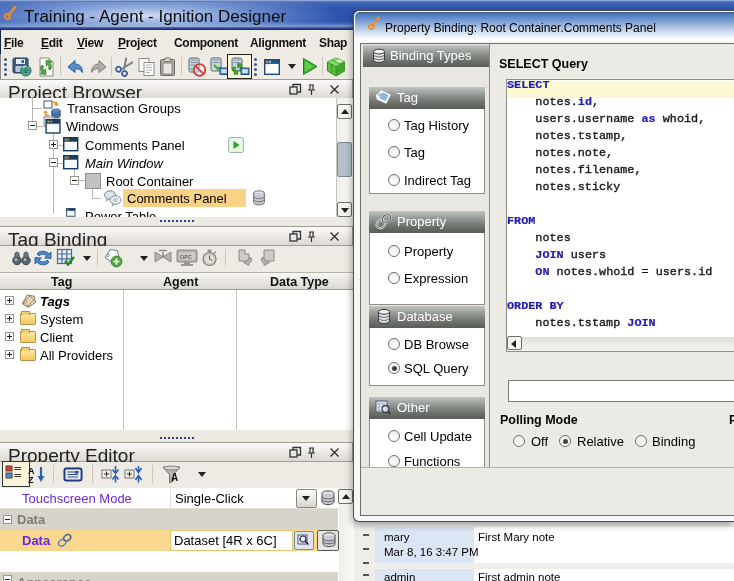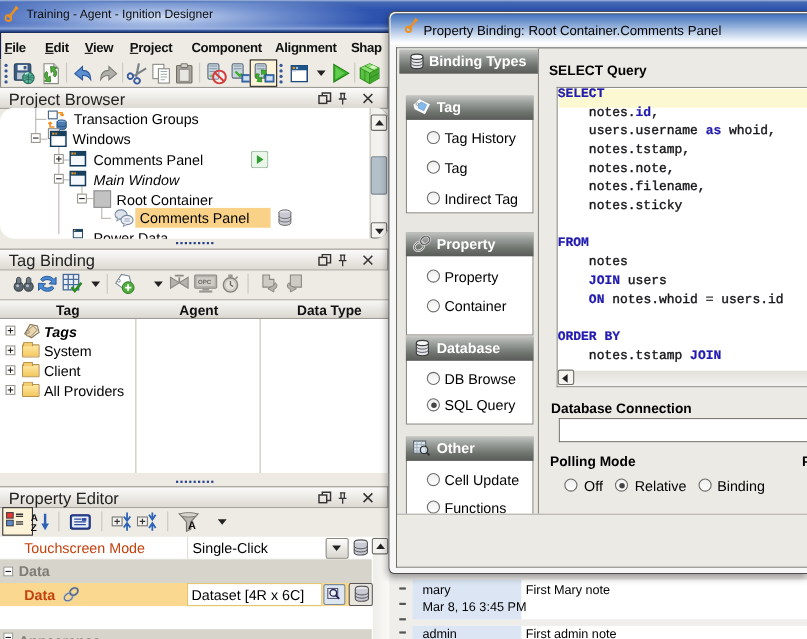--- a/index.html
+++ b/index.html
@@ -7,37 +7,37 @@
 body { font-family:"Liberation Sans", sans-serif; font-size:13px; background:#eceae3; position:relative; }
 .abs { position:absolute; }
 
 
 #titlebar { left:0; top:0; width:734px; height:30px;
   background:linear-gradient(to bottom,#a3b8e0 0px,#4569b4 2px,#2d53af 9px,#2b51ad 21px,#486cb9 24px,#7d98d2 26px,#34549c 28px,#17224d 30px);
 }
 #titleglow { left:0px; top:2px; width:360px; height:25px;
   background:radial-gradient(ellipse 55% 95% at 40% 55%, rgba(215,228,248,0.95), rgba(165,190,232,0.55) 55%, rgba(120,150,210,0) 100%);
 }
-#titletext { left:24px; top:7px; color:#0c0c0c; font-size:11px; }
+#titletext { left:24px; top:7px; color:#0c0c0c; font-size:17px; }
 
 
 #menubar { left:0; top:30px; width:734px; height:24px; background:#eeebe4; border-left:1px solid #17224d; }
 #menubar span.mi { position:absolute; top:6px; color:#111; font-weight:bold; font-size:12px; letter-spacing:-0.3px; }
 #menubar span.mi u { text-decoration:underline; }
 
 
 #toolbar { left:0; top:54px; width:734px; height:25px; background:#eeebe4; border-left:1px solid #888; }
 .tsep { position:absolute; top:3px; width:1px; height:18px; background:#c9c6bf; }
 .grip { position:absolute; width:3px; }
 .grip i { display:block; width:3px; height:3px; border-radius:50%; background:#3a5894; margin-bottom:2px; }
 
 
 .phdr { left:0; width:353px; height:20px; background:linear-gradient(#fcfbfa,#ddd9d2); border:1px solid #9f9c95; border-left:none; }
-.phdr .t { position:absolute; left:8px; top:2px; color:#222; font-size:15px; }
-#pbtree { left:0; top:98px; width:354px; height:119px; background:#fff; border-right:1px solid #a9a6a0; overflow:hidden;border-radius:13px; }
+.phdr .t { position:absolute; left:8px; top:2px; color:#222; font-size:19px; }
+#pbtree { left:0; top:98px; width:354px; height:119px; background:#fff; border-right:1px solid #a9a6a0; overflow:hidden; }
 .dots8 { position:absolute; width:36px; height:3px; }
 .dots8 i { float:left; width:2px; height:2px; background:#27408b; margin-right:2px; margin-top:0px; }
 
 .trow { position:absolute; white-space:nowrap; color:#000; font-size:13px; }
 .vline { position:absolute; width:1px; background:#b9b6af; }
 .hline { position:absolute; height:1px; background:#b9b6af; }
 .exp { position:absolute; width:9px; height:9px; background:#fff; border:1px solid #9a968e; }
 .exp i { position:absolute; left:1px; top:3px; width:5px; height:1px; background:#222; }
 .exp i.p:after { content:""; position:absolute; left:2px; top:-2px; width:1px; height:5px; background:#222; }
 .folder { position:absolute; width:16px; height:12px; background:linear-gradient(#ffe9a2,#f3c75f); border:1px solid #b8924a; border-radius:1px; }
@@ -52,38 +52,38 @@
 
 
 #tbhead { left:0; top:272px; width:354px; height:18px; background:linear-gradient(#f8f7f5,#dbd8d1); border-top:1px solid #b5b2ab; border-bottom:1px solid #9f9c95; }
 #tbhead div { position:absolute; top:2px; font-weight:bold; color:#111; font-size:12.5px; }
 #tbody { left:0; top:290px; width:354px; height:140px; background:#fff; border-right:1px solid #a9a6a0; }
 .colline { position:absolute; top:0; width:1px; background:#c4c1ba; }
 
 
 #perows { left:0; top:488px; width:354px; height:93px; background:#fff; }
 .perow { position:absolute; left:0; width:338px; height:21px; }
-.pelabel { position:absolute; left:22px; top:3px; color:#c2410c; }
+.pelabel { position:absolute; left:22px; top:3px; color:#6d28d9; }
 .pecat { background:#d7d4cc; }
 .pecat .pelabel { color:#7e7c74; font-weight:bold; left:17px; }
 
 
 #dialog { left:353px; top:10px; width:381px; height:512px;
   background:#f7f7f7; border:1px solid #4e4e50; border-right:none;
   border-radius:6px 0 0 6px; box-shadow:-1px 3px 7px rgba(0,0,0,0.35); }
 #dlgtitle { position:absolute; left:1px; top:1px; right:0; height:29px; border-radius:5px 0 0 0;
   background:linear-gradient(#45536e 0px,#4a78c2 2px,#6b92cc 7px,#a9c0e2 15px,#e3ecf7 23px,#fdfefe 27px,#ffffff 29px); }
 #dlgtitle .t { position:absolute; left:30px; top:9px; font-size:12px; color:#000; }
 #dlgbody { position:absolute; left:6px; top:32px; right:0; bottom:5px; background:#eceae5; border:1px solid #6e6e6a; border-right:none; }
 #dlgbody > div, #dlgbody > svg { z-index:1; }
 
 #sidebar { position:absolute; left:0px; top:0px; width:129px; height:423px; border-right:1px solid #8f8c86; background:#e9e7e1; }
 .sechdr { position:absolute; left:0; width:100%; height:22px;
   background:linear-gradient(#c2c5c1 0px,#9da19d 6px,#70746f 15px,#585b57 22px);
-  color:#fff; font-weight:bold; }
+  color:#fff; font-weight:normal; }
 .sechdr .t { position:absolute; left:28px; top:3px; font-size:13px; }
 .secbox { position:absolute; left:8px; width:116px; background:#fff; border:1px solid #8f8c86; }
 .secbox .sechdr { left:-1px; top:-1px; width:116px; }
 .radio { position:absolute; width:12px; height:12px; border:1px solid #6e6e6a; border-radius:50%; background:linear-gradient(#eee,#fff); }
 .radio.sel:after { content:""; position:absolute; left:3px; top:3px; width:5px; height:5px; border-radius:50%; background:#444; }
 .rlabel { position:absolute; color:#000; font-size:13px; }
 
 
 #codebox { position:absolute; left:145px; top:35px; right:0; height:273px; background:#fff; border:1px solid #8f8c86; border-right:none; }
 #code { position:absolute; left:0px; top:-3px; font-family:"Liberation Mono", monospace; font-size:11.8px; line-height:17px; white-space:pre; color:#16161a; -webkit-text-stroke:0.35px #16161a; }
@@ -329,21 +329,21 @@
     <ellipse cx="7" cy="3.2" rx="5.4" ry="2.4" fill="#e2e2e8" stroke="#666" stroke-width="0.9"></ellipse>
     <path d="M1.6 3.2 V12.5 A5.4 2.4 0 0 0 12.4 12.5 V3.2" fill="#c8c9d2" stroke="#666" stroke-width="0.9"></path>
     <path d="M1.6 6.3 A5.4 2.4 0 0 0 12.4 6.3 M1.6 9.4 A5.4 2.4 0 0 0 12.4 9.4" fill="none" stroke="#666" stroke-width="0.8"></path>
   </svg>
 
   <svg style="position:absolute;left:63px;top:110px" width="16" height="9" viewBox="0 0 16 15">
     <rect x="0.7" y="0.7" width="14" height="13" fill="#f4f8fc" stroke="#123a5e" stroke-width="1.4"></rect>
     <rect x="0.7" y="0.7" width="14" height="4" fill="#16405c"></rect>
     <rect x="1.8" y="1.6" width="2" height="1.9" fill="#e8a03a"></rect>
   </svg>
-  <div class="trow" style="left:85px;top:111px">Power Data</div>
+  <div class="trow" style="left:85px;top:111px">Power Table</div>
 
   <div style="position:absolute;left:336px;top:0;width:18px;height:119px;background:linear-gradient(to right,#efede8,#fbfaf8)"></div>
   <div style="position:absolute;left:336px;top:0;width:18px;height:119px;border-left:1px solid #c8c5be"></div>
   <div class="sbtn up" style="left:337px;top:6px"></div>
   <div style="position:absolute;left:337px;top:44px;width:15px;height:35px;background:#b3bfc9;border:1px solid #7e8a94;border-radius:2px"></div>
   <div class="sbtn dn" style="left:337px;top:104px"></div>
 </div>
 <div class="dots8 abs" style="left:160px;top:220px">
     <i></i>
     <i></i>
@@ -592,21 +592,21 @@
 </svg>
 
 <div id="cmt" class="abs" style="left:354px;top:522px;width:380px;height:59px;background:#efeeeb;font-size:11.5px">
   <div style="position:absolute;left:9px;top:12px;width:6px;height:2px;background:#555"></div>
   <div style="position:absolute;left:9px;top:26px;width:6px;height:2px;background:#555"></div>
   <div style="position:absolute;left:9px;top:40px;width:6px;height:2px;background:#555"></div>
   <div style="position:absolute;left:9px;top:52px;width:6px;height:2px;background:#555"></div>
   <div class="bluecell" style="left:21px;top:5px;width:99px;height:36px"></div>
   <div style="position:absolute;left:120px;top:5px;width:260px;height:36px;background:#fff"></div>
   <div style="position:absolute;left:30px;top:9px">mary</div>
-  <div style="position:absolute;left:30px;top:24px">Mar 8, 16 3:45 PM</div>
+  <div style="position:absolute;left:30px;top:24px">Mar 8, 16 3:47 PM</div>
   <div style="position:absolute;left:124px;top:9px">First Mary note</div>
   <div class="bluecell" style="left:21px;top:47px;width:99px;height:12px"></div>
   <div style="position:absolute;left:120px;top:47px;width:260px;height:12px;background:#fff"></div>
   <div style="position:absolute;left:30px;top:49px">admin</div>
   <div style="position:absolute;left:124px;top:49px">First admin note</div>
 </div>
 
 <div id="dialog" class="abs">
   <div id="dlgtitle">
     <svg style="position:absolute;left:13px;top:4px" width="14" height="14" viewBox="0 0 15 15">
@@ -648,21 +648,21 @@
           <ellipse cx="6" cy="11" rx="4.6" ry="3.6" fill="none" stroke="#e8e8e8" stroke-width="2.4" transform="rotate(-35 6 11)"></ellipse>
           <ellipse cx="6" cy="11" rx="4.6" ry="3.6" fill="none" stroke="#707070" stroke-width="1" transform="rotate(-35 6 11)"></ellipse>
           <ellipse cx="11.5" cy="5.5" rx="4.4" ry="3.4" fill="none" stroke="#cfcfcf" stroke-width="2.4" transform="rotate(-35 11.5 5.5)"></ellipse>
           <ellipse cx="11.5" cy="5.5" rx="4.4" ry="3.4" fill="none" stroke="#555" stroke-width="1" transform="rotate(-35 11.5 5.5)"></ellipse>
         </svg>
         <span class="t">Property</span>
       </div>
       <div class="radio" style="left:18px;top:33px"></div>
         <div class="rlabel" style="left:34px;top:32px">Property</div>
       <div class="radio" style="left:18px;top:60px"></div>
-        <div class="rlabel" style="left:34px;top:59px">Container</div>
+        <div class="rlabel" style="left:34px;top:59px">Expression</div>
     </div>
     <div class="secbox" style="top:262px;height:80px">
       <div class="sechdr">
         <svg style="position:absolute;left:7px;top:2px" width="16" height="17" viewBox="0 0 16 17">
           <path d="M2.5 3.8 V13 A5.5 2.4 0 0 0 13.5 13 V3.8" fill="#e3e4ea" stroke="#3c3c3c" stroke-width="1"></path>
           <path d="M2.5 7 A5.5 2.4 0 0 0 13.5 7 M2.5 10 A5.5 2.4 0 0 0 13.5 10" fill="none" stroke="#5a5a5a" stroke-width="0.9"></path>
           <ellipse cx="8" cy="3.8" rx="5.5" ry="2.4" fill="#f6f6f8" stroke="#3c3c3c" stroke-width="1"></ellipse>
         </svg>
         <span class="t">Database</span>
       </div>
@@ -701,21 +701,20 @@
     notes
     <span class="k">JOIN</span> users
     <span class="k">ON</span> notes.whoid = users.id
 
 <span class="k">ORDER BY</span>
     notes.tstamp <span class="k">JOIN</span></div>
     </div>
     <div id="hscroll">
         <div class="sbtn lt" style="left:0px;top:-1px;width:15px;height:14px"></div>
       </div>
-    <div class="blabel" style="left:140px;top:320px">Database Connection</div>
     <div id="dbfield"></div>
     <div class="blabel" style="left:139px;top:369px">Polling Mode</div>
     <div class="blabel" style="left:368px;top:369px">P</div>
     <div class="radio" style="left:152px;top:391px"></div>
       <div class="rlabel" style="left:170px;top:390px">Off</div>
     <div class="radio sel" style="left:198px;top:391px"></div>
       <div class="rlabel" style="left:216px;top:390px">Relative</div>
     <div class="radio" style="left:274px;top:391px"></div>
       <div class="rlabel" style="left:291px;top:390px">Binding</div>
     <div id="dlgfooter"></div>

